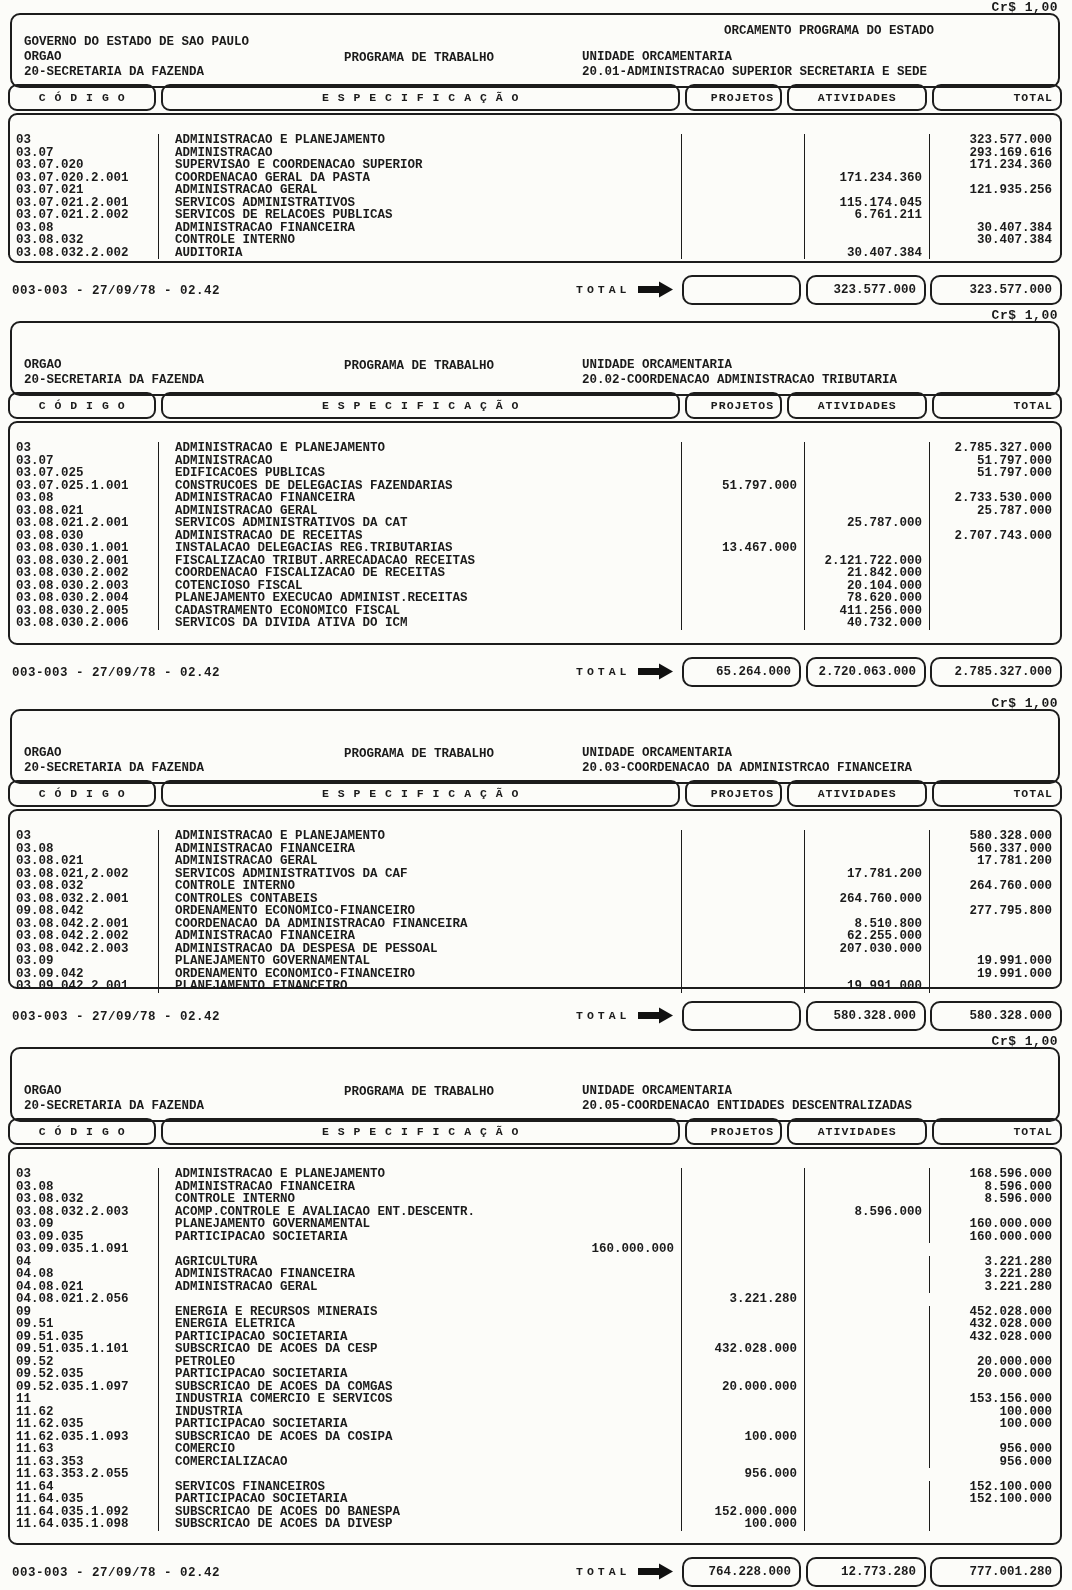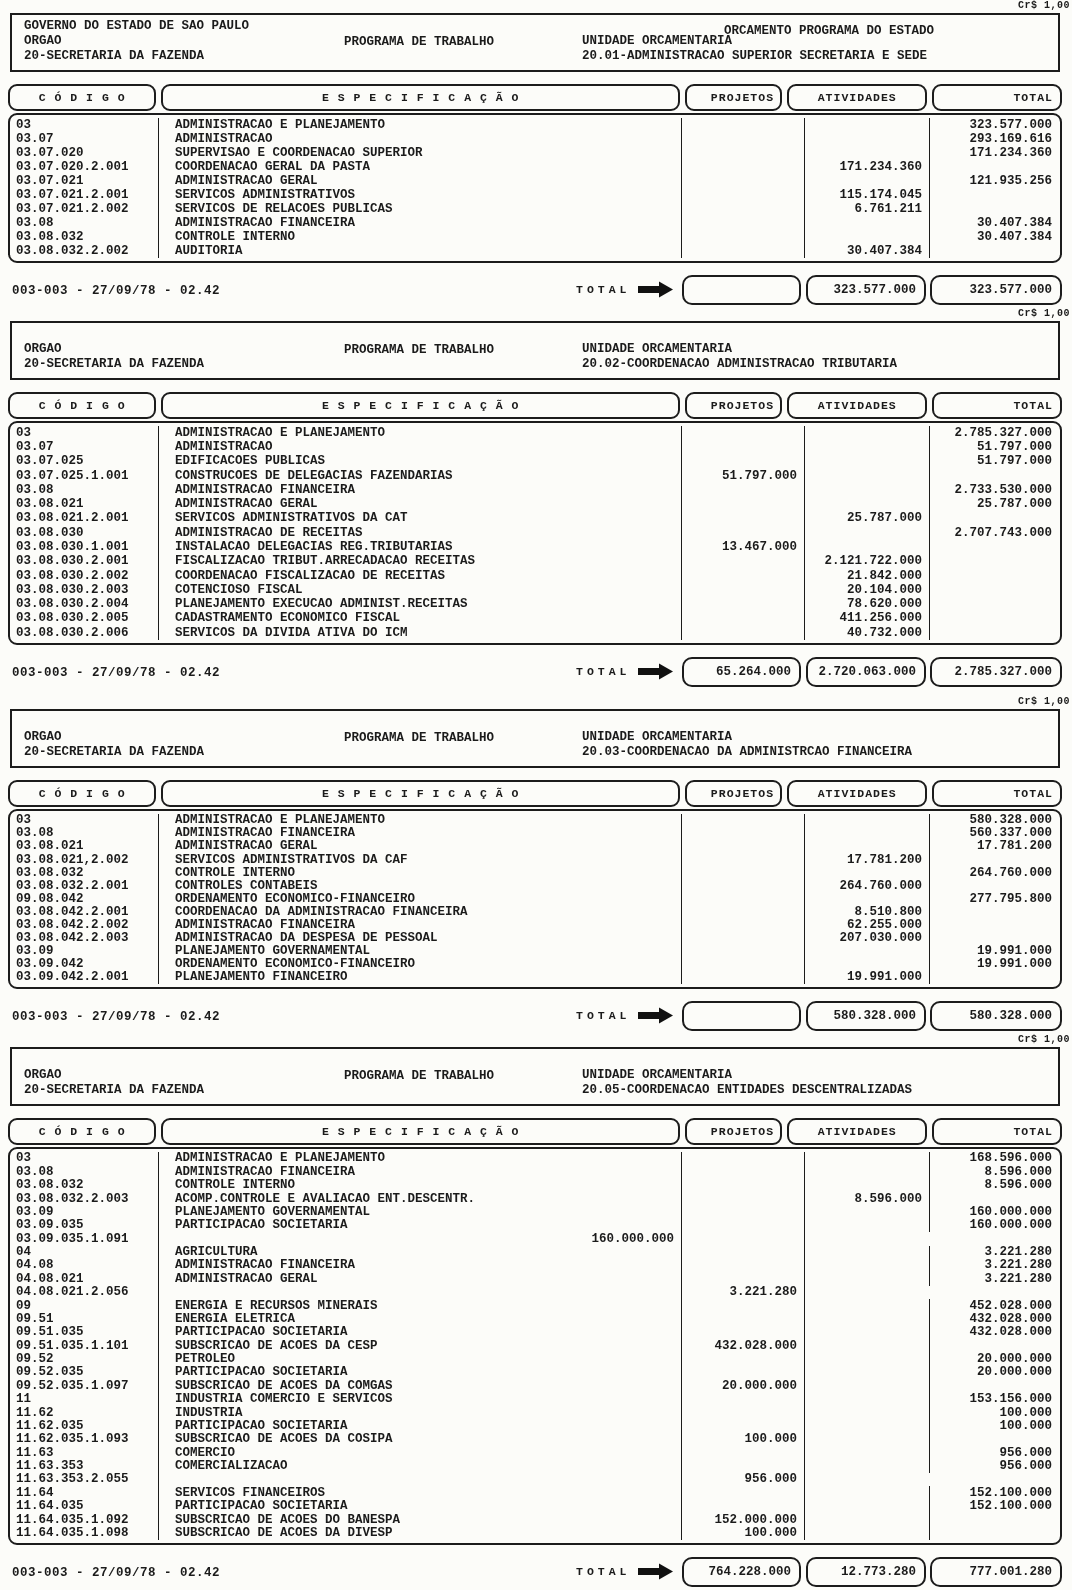--- a/index.html
+++ b/index.html
@@ -13,26 +13,26 @@
     font-weight: 700;
     color: #1b1b1b;
     overflow: hidden;
   }
   section.section { position: absolute; left: 0; width: 1072px; }
   #sections-root section:nth-of-type(1) { top: 0; }
   #sections-root section:nth-of-type(2) { top: 308px; }
   #sections-root section:nth-of-type(3) { top: 696px; }
   #sections-root section:nth-of-type(4) { top: 1034px; }
 
-  .currency { position: absolute; top: 0px; right: 2px; font-size: 10px; letter-spacing: 0.5px; }
+  .currency { position: absolute; top: 0px; right: 14px; font-size: 13px; letter-spacing: 0.5px; }
 
   .header-box {
     position: absolute; top: 13px; left: 10px;
-    width: 1050px; height: 59px;
-    border: 2.5px solid #1c1c1c; border-radius: 0;
+    width: 1050px; height: 75px;
+    border: 2.5px solid #1c1c1c; border-radius: 10px;
   }
   .header-box div:empty { display: none; }
   .hdr-left  { position: absolute; left: 12px;  bottom: 6px; font-size: 12.5px; line-height: 15px; white-space: nowrap; }
   .hdr-center{ position: absolute; left: 332px; bottom: 21px; font-size: 12.5px; white-space: nowrap; }
   .hdr-orc   { position: absolute; left: 712px; top: 9px; font-size: 12.5px; white-space: nowrap; }
   .hdr-right { position: absolute; left: 570px; bottom: 6px; font-size: 12.5px; line-height: 15px; white-space: nowrap; }
 
   .col-headers {
     position: absolute; top: 84px; left: 8px; width: 1054px; height: 27px;
     display: flex; gap: 5px;
@@ -44,21 +44,21 @@
   }
   .ch-codigo { width: 150px; justify-content: center; }
   .ch-espec  { width: 525px; justify-content: center; }
   .ch-proj   { width: 98px; justify-content: flex-end; padding-right: 6px; }
   .ch-ativ   { width: 142px; justify-content: center; }
   .ch-total  { width: 131px; justify-content: flex-end; padding-right: 7px; }
 
   .tbody {
     position: absolute; top: 113px; left: 8px; width: 1054px;
     border: 2.5px solid #1c1c1c; border-radius: 9px;
-    display: flex; flex-direction: column; padding: 3px 0;
+    display: flex; flex-direction: column; padding: 19px 0;
   }
   #sections-root section:nth-of-type(1) .tbody { height: 150px; }
   #sections-root section:nth-of-type(2) .tbody { height: 224px; }
   #sections-root section:nth-of-type(3) .tbody { height: 180px; }
   #sections-root section:nth-of-type(4) .tbody { height: 398px; }
   .row {
     flex: 1 1 0;
     display: grid;
     grid-template-columns: 149px 523px 123px 125px 1fr;
     font-size: 12.5px; line-height: 1;

